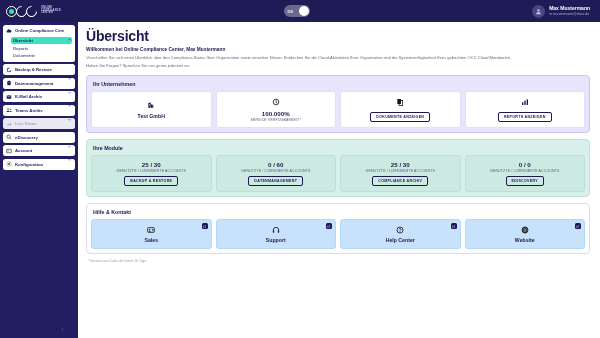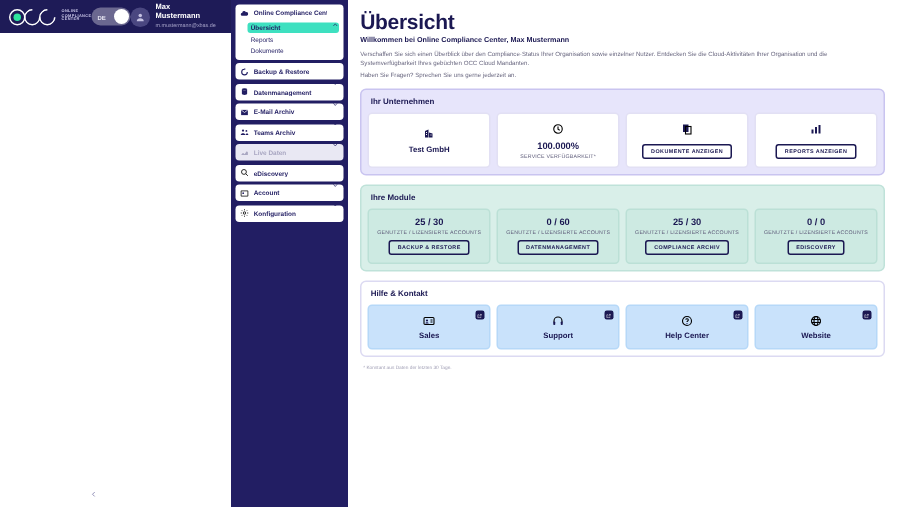--- a/index.html
+++ b/index.html
@@ -2,21 +2,21 @@
 <html><head>
 <meta charset="utf-8">
 <style>
   * { box-sizing: border-box; margin: 0; padding: 0; }
   html, body {
     width: 600px; height: 338px;
     font-family: "Liberation Sans", sans-serif;
     background: #ffffff;
     overflow: hidden;
   }
-  #app { position: relative; width: 600px; height: 338px; display: flex; flex-direction: row; }
+  #app { position: relative; width: 600px; height: 338px; display: flex; flex-direction: column; }
 
   
   .topbar {
     height: 22px; background: #1e1b57; flex: 0 0 22px;
     display: flex; align-items: center; padding: 0 6px;
   }
   .logo { display: flex; align-items: center; gap: 2px; }
   .logo-occ { display: flex; align-items: center; gap: 0px; }
   .occ-o {
     width: 11px; height: 11px; border-radius: 50%;

